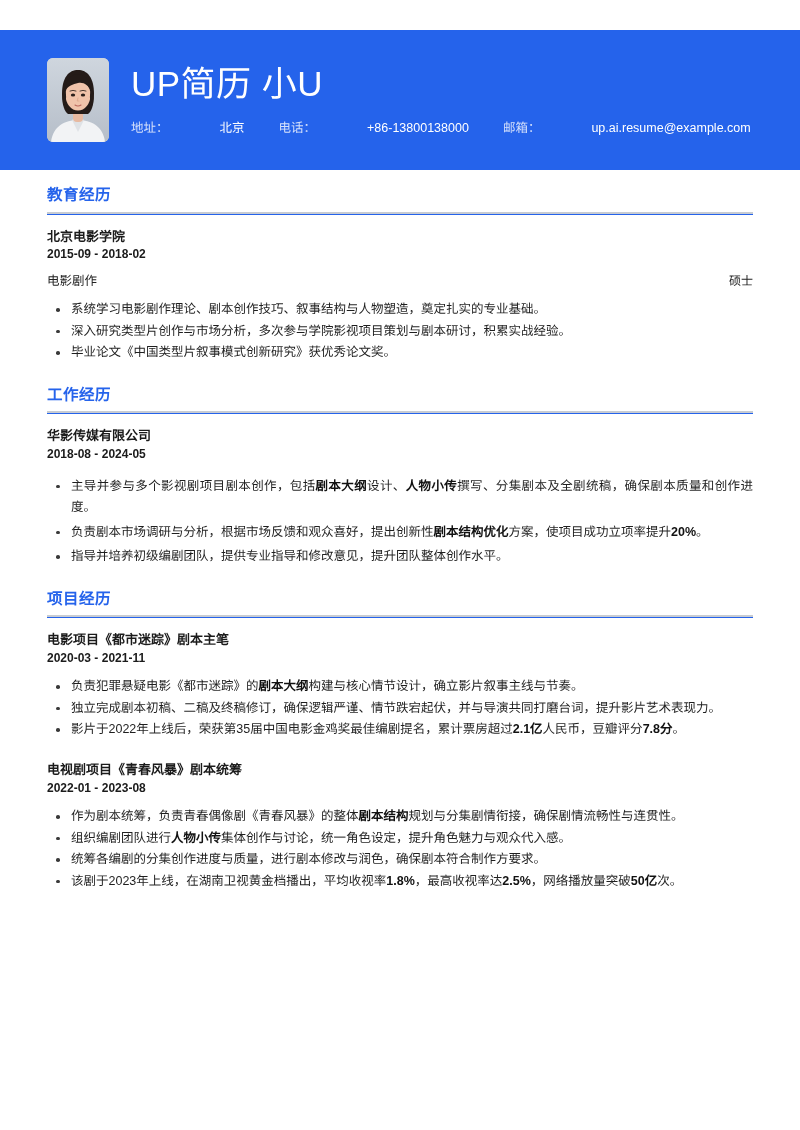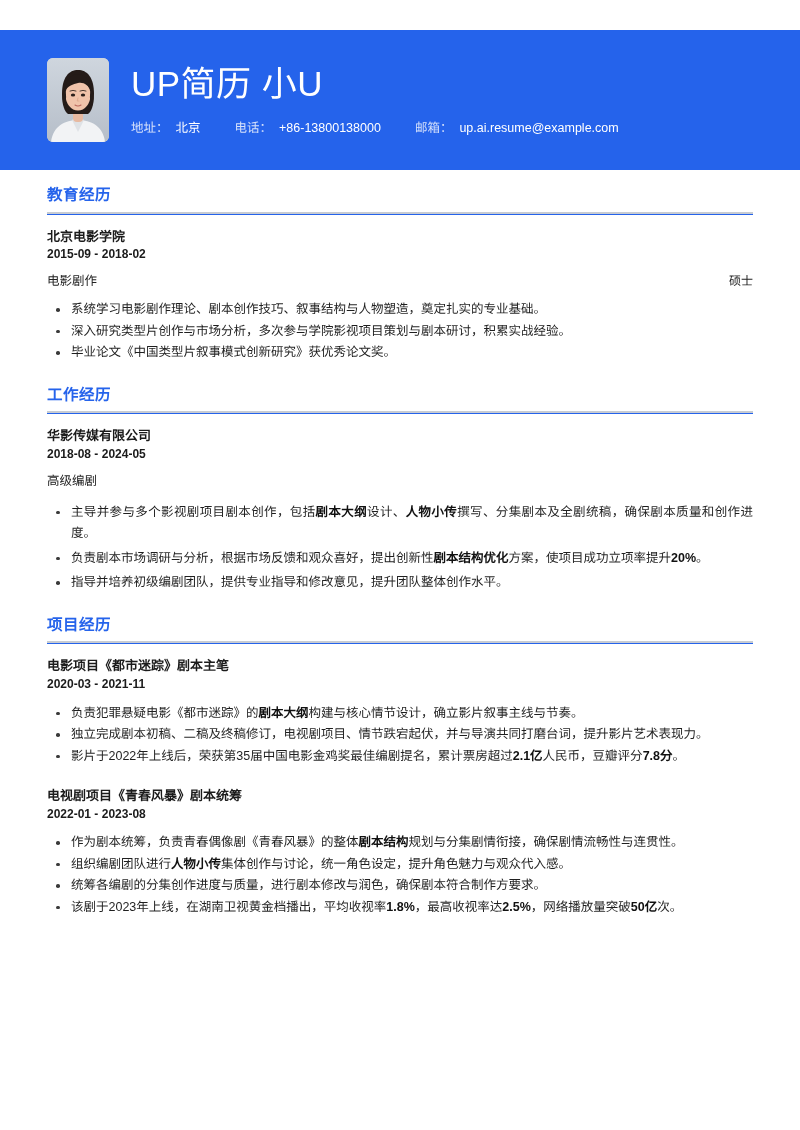--- a/index.html
+++ b/index.html
@@ -68,20 +68,21 @@
   .contact-item { display: flex; align-items: baseline; margin-right: 34px; }
   .contact-item:last-child { margin-right: 0; }
   .contact-label {
     color: #d4e0fb;
     font-size: 12.5px;
     margin-right: 7px;
   }
   .contact-value {
     color: #ffffff;
     font-size: 12.5px;
+    margin-left: 44px;
   }
 
   
   .body {
     position: absolute;
     top: 170px;
     left: 0;
     width: 800px;
     padding: 0 47px;
   }
@@ -263,44 +264,40 @@
 
     <div class="section">
       <div class="section-title">工作经历</div>
       <div class="section-rule"></div>
 
       <div class="entry">
         <div class="entry-row">
           <div class="entry-title">华影传媒有限公司</div>
           <div class="entry-date">2018-08 - 2024-05</div>
         </div>
-        <div class="entry-subrow">
-          <div class="entry-sub">高级编剧</div>
-          <div class="entry-meta"></div>
-        </div>
         <ul class="bullets">
             <li>主导并参与多个影视剧项目剧本创作，包括<b>剧本大纲</b>设计、<b>人物小传</b>撰写、分集剧本及全剧统稿，确保剧本质量和创作进度。</li>
             <li>负责剧本市场调研与分析，根据市场反馈和观众喜好，提出创新性<b>剧本结构优化</b>方案，使项目成功立项率提升<b>20%</b>。</li>
             <li>指导并培养初级编剧团队，提供专业指导和修改意见，提升团队整体创作水平。</li>
           </ul>
       </div>
     </div>
 
     <div class="section">
       <div class="section-title">项目经历</div>
       <div class="section-rule"></div>
 
       <div class="entry">
         <div class="entry-row">
           <div class="entry-title">电影项目《都市迷踪》剧本主笔</div>
           <div class="entry-date">2020-03 - 2021-11</div>
         </div>
         <ul class="bullets tight">
             <li>负责犯罪悬疑电影《都市迷踪》的<b>剧本大纲</b>构建与核心情节设计，确立影片叙事主线与节奏。</li>
-            <li>独立完成剧本初稿、二稿及终稿修订，电视剧项目、情节跌宕起伏，并与导演共同打磨台词，提升影片艺术表现力。</li>
+            <li>独立完成剧本初稿、二稿及终稿修订，确保逻辑严谨、情节跌宕起伏，并与导演共同打磨台词，提升影片艺术表现力。</li>
             <li>影片于2022年上线后，荣获第35届中国电影金鸡奖最佳编剧提名，累计票房超过<b>2.1亿</b>人民币，豆瓣评分<b>7.8分</b>。</li>
           </ul>
       </div>
 
       <div class="entry">
         <div class="entry-row">
           <div class="entry-title">电视剧项目《青春风暴》剧本统筹</div>
           <div class="entry-date">2022-01 - 2023-08</div>
         </div>
         <ul class="bullets tight">

